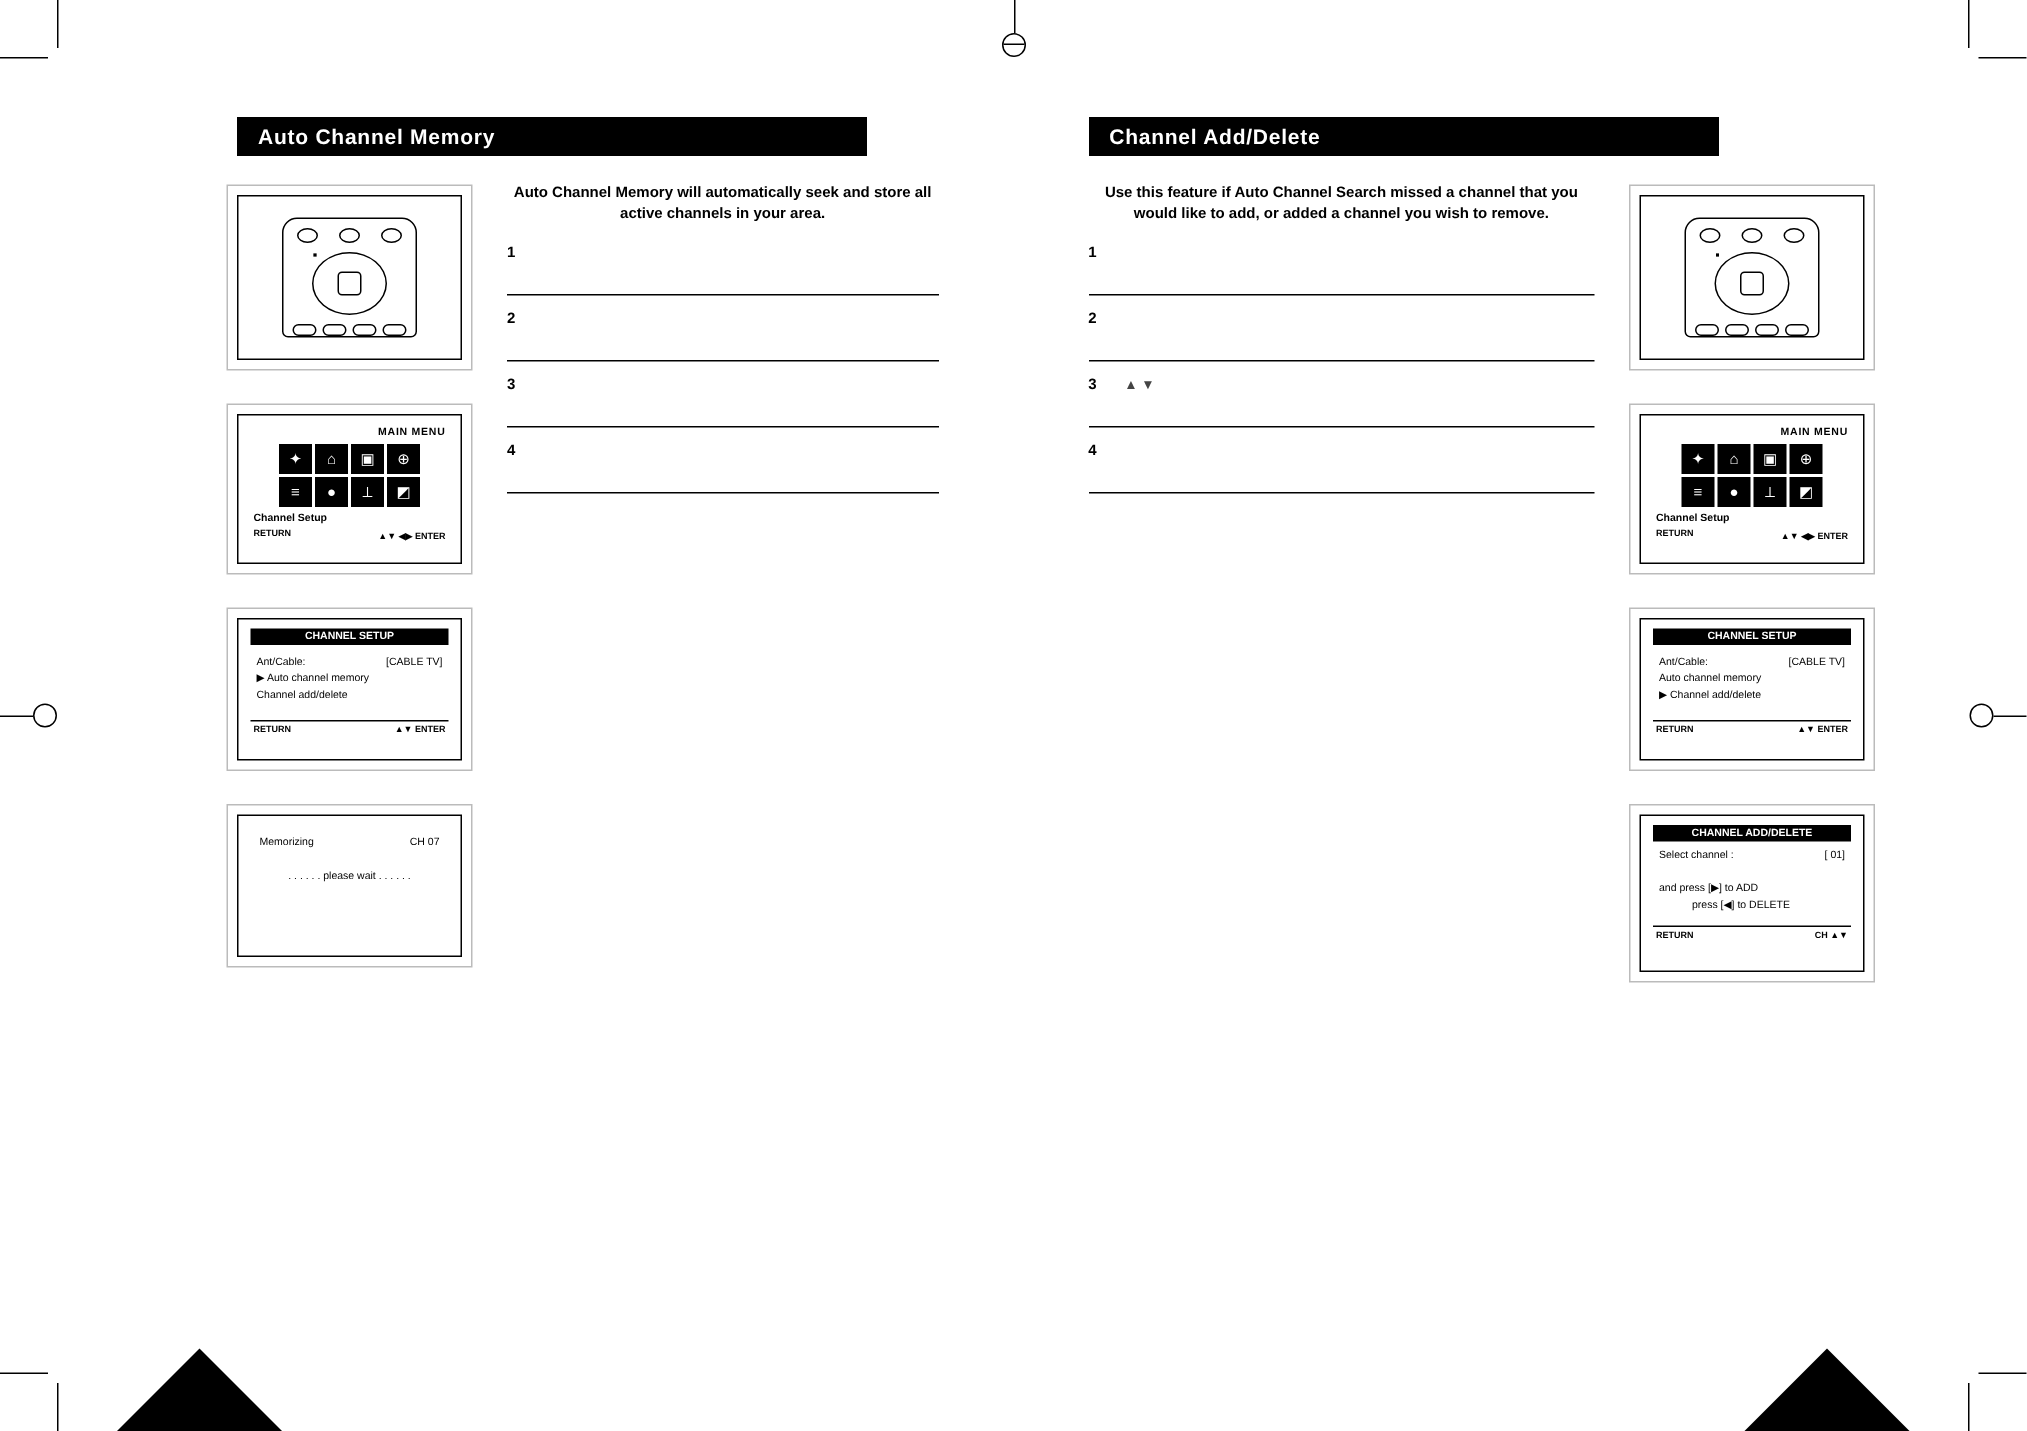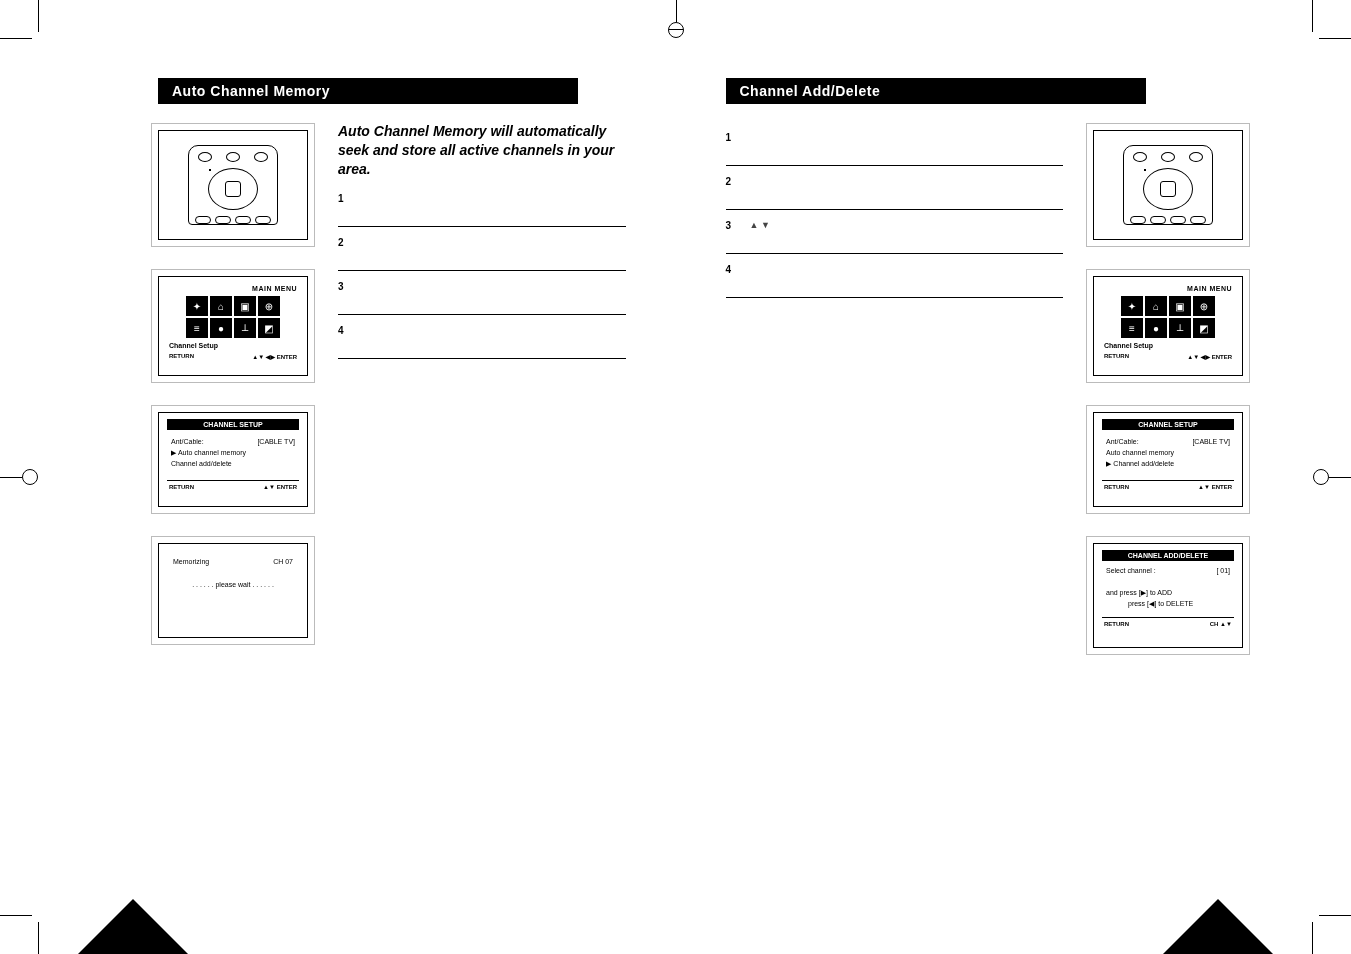--- a/index.html
+++ b/index.html
@@ -124,25 +124,25 @@
   }
   .page.right .content { flex-direction: row-reverse; }
   .page.right .col-illus { width: 150px; }
 
   .col-text {
     flex: 1;
     font-size: 10px;
     color: #000;
   }
   .intro {
-    font-style: italic;
-    font-weight: bold;
-    font-size: 14px;
+    font-weight: bold;
+    font-size: 10px;
     line-height: 1.35;
     margin-bottom: 4px;
+    text-align: center;
   }
   .step {
     border-bottom: 1px solid #000;
     padding: 10px 0 22px 0;
     display: flex;
     gap: 10px;
     font-size: 10px;
     color: #444;
   }
   .step .num {
@@ -545,20 +545,21 @@
           </div>
           <div class="setup-foot">
             <span>RETURN</span>
             <span>CH ▲▼</span>
           </div>
         </div>
 
       </div>
 
       <div class="col-text">
+        <div class="intro">Use this feature if Auto Channel Search missed a channel that you would like to add, or added a channel you wish to remove.</div>
         <div class="step">
             <span class="num">1</span>
             <span> </span>
           </div>
         <div class="step">
             <span class="num">2</span>
             <span> </span>
           </div>
         <div class="step">
             <span class="num">3</span>

